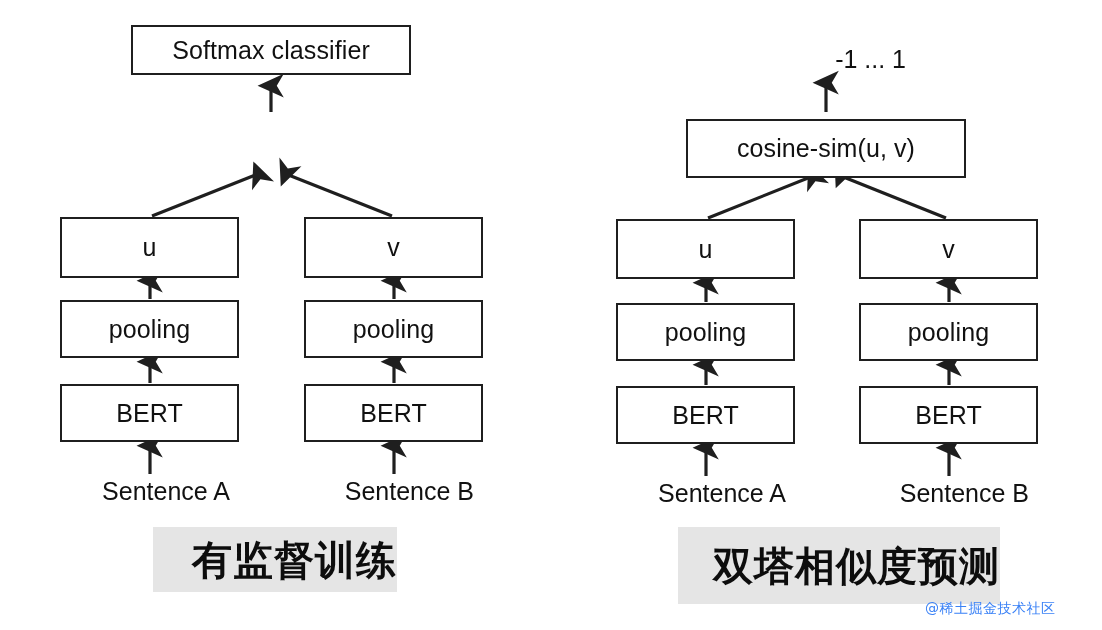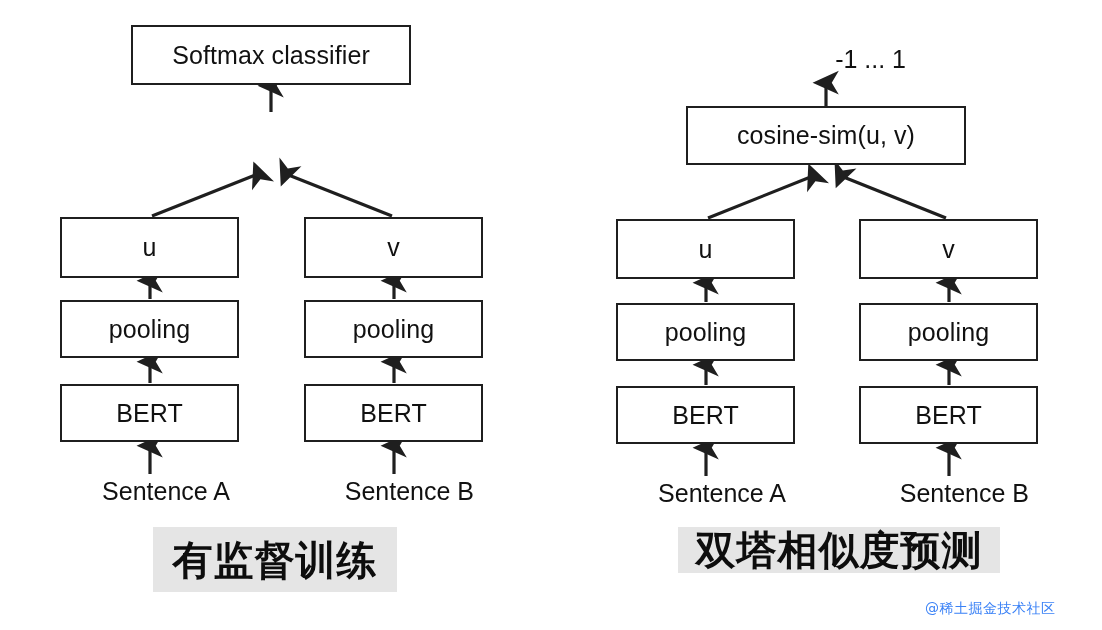--- a/index.html
+++ b/index.html
@@ -47,21 +47,21 @@
     font-size: 25px;
     line-height: 1;
     color: #111111;
     white-space: nowrap;
   }
   .caption-band {
     position: absolute;
     background: #e5e5e5;
     display: flex;
     align-items: center;
-    justify-content: center;
+    justify-content: flex-end;
   }
   .caption-text {
     font-family: "DejaVu Sans", "Liberation Sans", sans-serif;
     font-size: 40px;
     font-weight: 700;
     line-height: 1;
     color: #0d0d0d;
     letter-spacing: 1px;
     white-space: nowrap;
   }
@@ -113,21 +113,21 @@
       <line x1="949" y1="302" x2="949" y2="283" stroke="#1f1f1f" stroke-width="3.2" marker-end="url(#ah)"></line>
 
       <line x1="706" y1="385" x2="706" y2="365" stroke="#1f1f1f" stroke-width="3.2" marker-end="url(#ah)"></line>
       <line x1="949" y1="385" x2="949" y2="365" stroke="#1f1f1f" stroke-width="3.2" marker-end="url(#ah)"></line>
 
       <line x1="706" y1="476" x2="706" y2="448" stroke="#1f1f1f" stroke-width="3.2" marker-end="url(#ah)"></line>
       <line x1="949" y1="476" x2="949" y2="448" stroke="#1f1f1f" stroke-width="3.2" marker-end="url(#ah)"></line>
     </g>
   </svg>
 
-  <div class="node-box" style="left:131px; top:25px; width:280px; height:60px;">
+  <div class="node-box" style="left:131px; top:25px; width:280px; height:50px;">
     <span>Softmax classifier</span>
   </div>
 
 
   <div class="node-box" style="left:60px; top:217px; width:179px; height:61px;">
     <span>u</span>
   </div>
 
   <div class="node-box" style="left:304px; top:217px; width:179px; height:61px;">
     <span>v</span>
@@ -158,21 +158,21 @@
   </div>
 
   <div class="caption-band" style="left:153px; top:527px; width:244px; height:65px;">
     <span class="caption-text">有监督训练</span>
   </div>
 
   <div class="plain-label" style="left:746px; top:44px; width:160px; height:30px;">
     <span>-1 ... 1</span>
   </div>
 
-  <div class="node-box" style="left:686px; top:106px; width:280px; height:59px;">
+  <div class="node-box" style="left:686px; top:119px; width:280px; height:59px;">
     <span>cosine-sim(u, v)</span>
   </div>
 
   <div class="node-box" style="left:616px; top:219px; width:179px; height:60px;">
     <span>u</span>
   </div>
 
   <div class="node-box" style="left:859px; top:219px; width:179px; height:60px;">
     <span>v</span>
   </div>
@@ -194,21 +194,21 @@
   </div>
 
   <div class="plain-label" style="left:626px; top:478px; width:160px; height:30px;">
     <span>Sentence A</span>
   </div>
 
   <div class="plain-label" style="left:869px; top:478px; width:160px; height:30px;">
     <span>Sentence B</span>
   </div>
 
-  <div class="caption-band" style="left:678px; top:527px; width:322px; height:46px;">
+  <div class="caption-band" style="left:678px; top:527px; width:322px; height:77px;">
     <span class="caption-text">双塔相似度预测</span>
   </div>
 
   <div class="watermark" style="left:925px; top:600px;">
     <span>@稀土掘金技术社区</span>
   </div>
 
 </div>
 
 </body></html>

